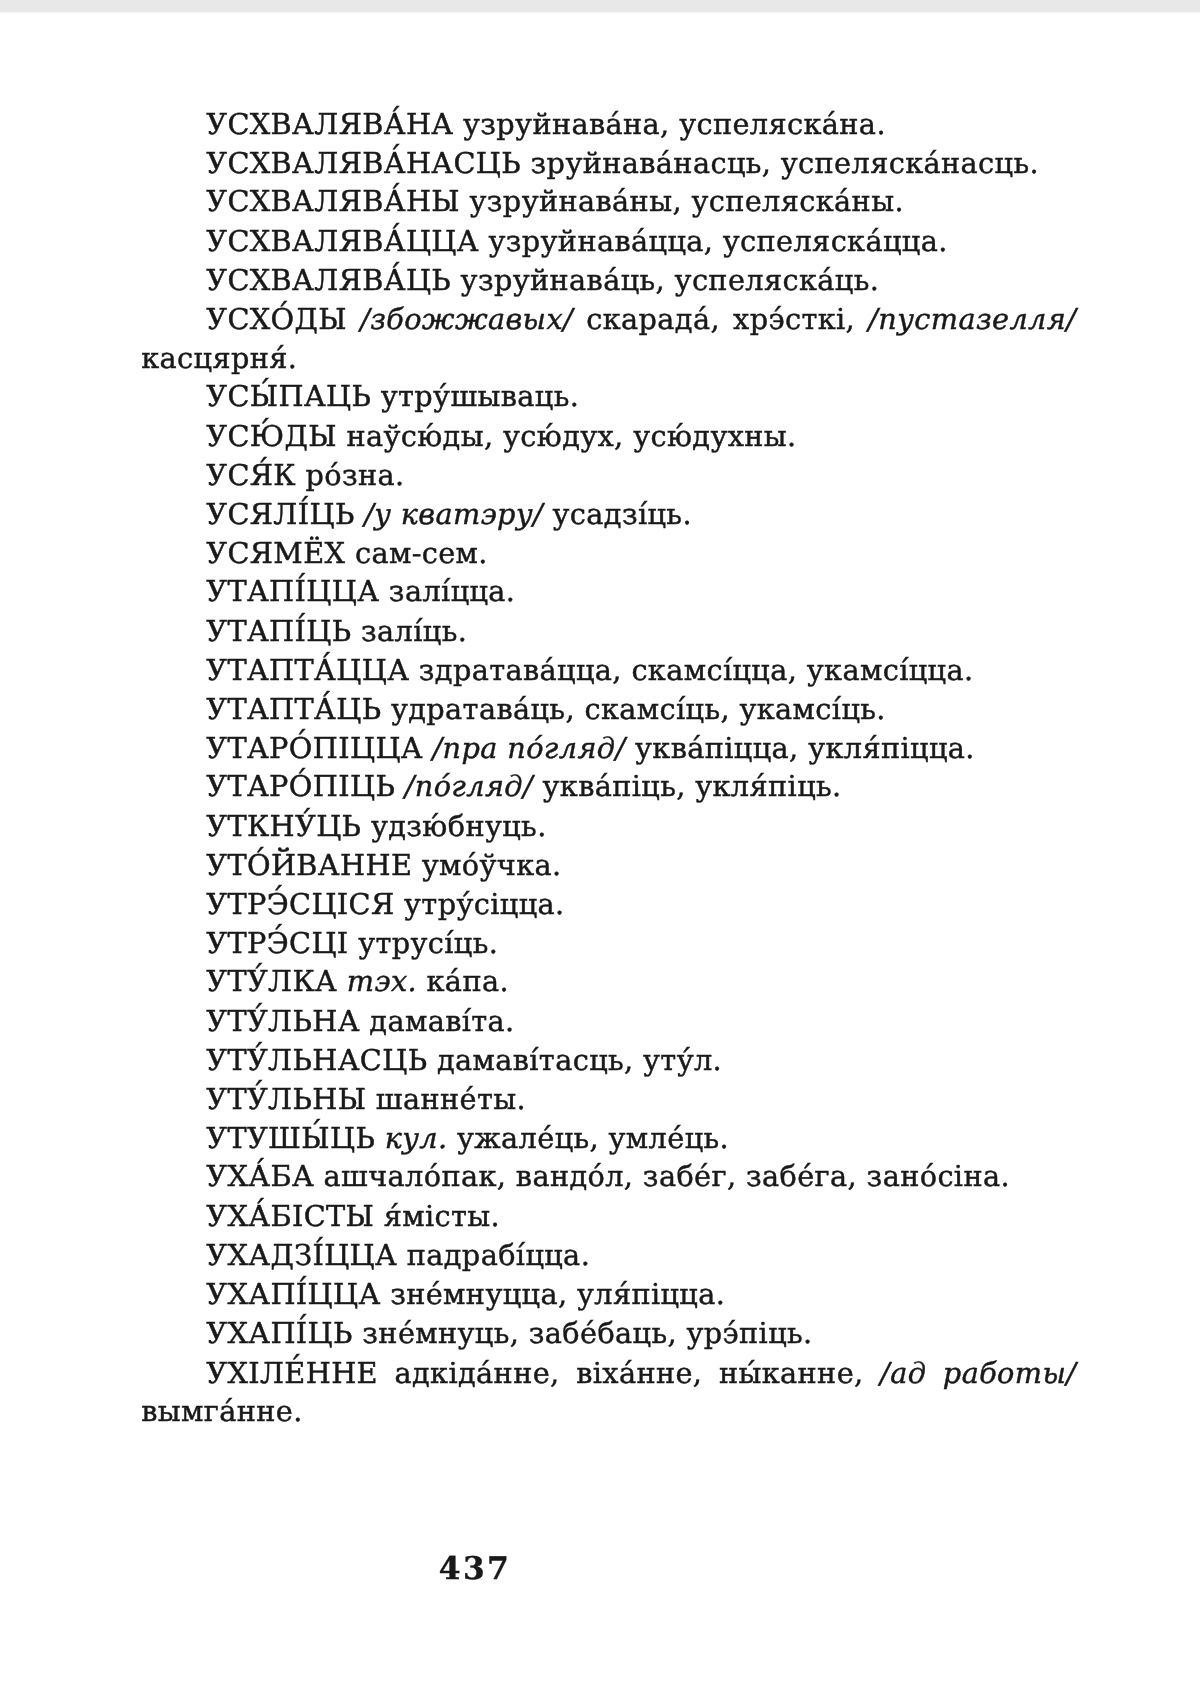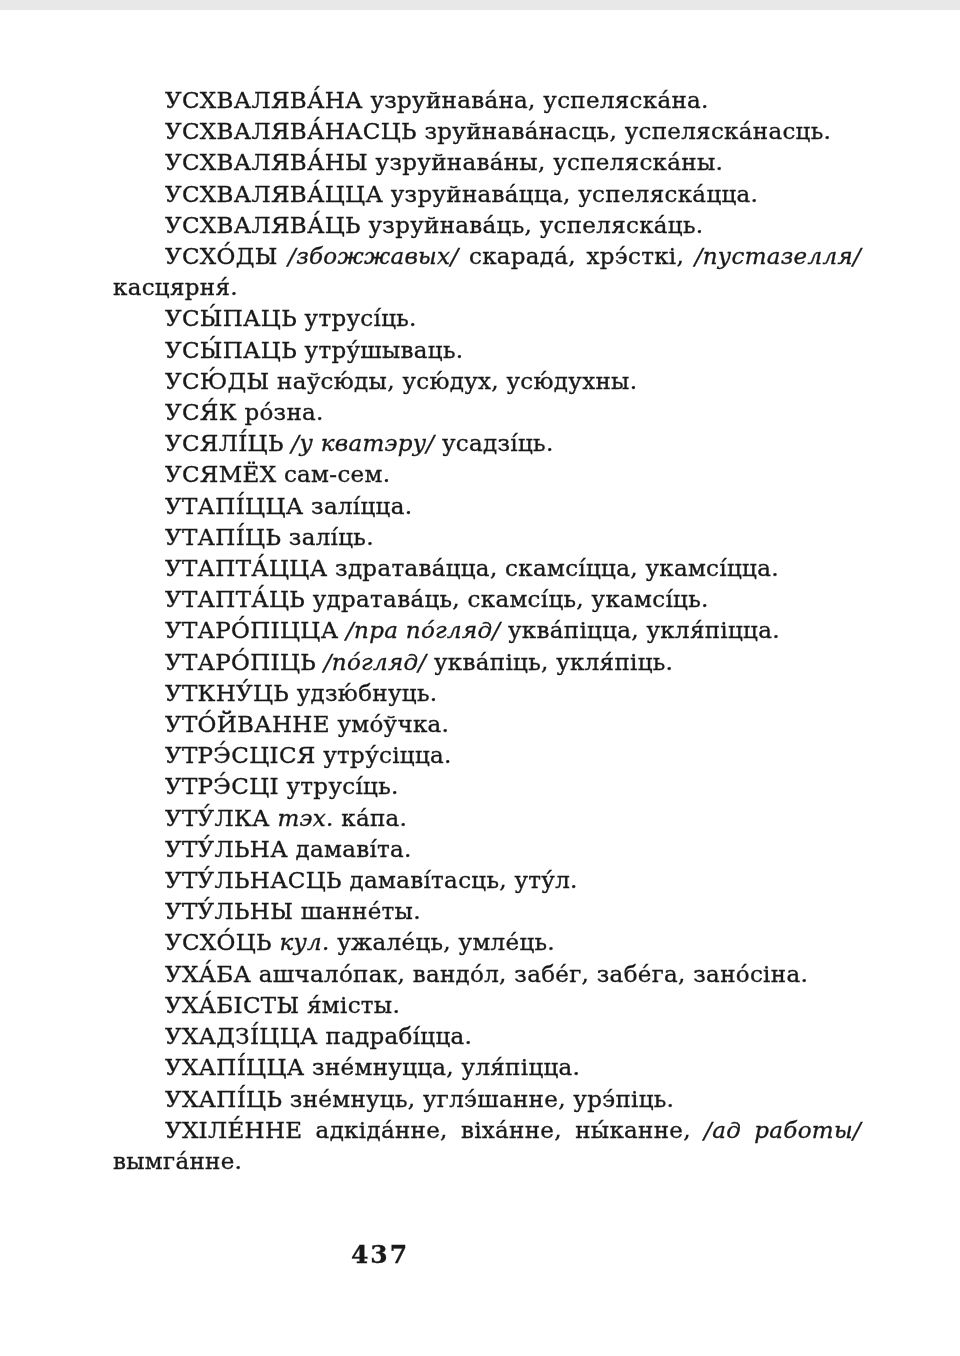--- a/index.html
+++ b/index.html
@@ -60,42 +60,41 @@
 <body>
 
 <div class="page" style="background: rgb(255, 255, 255); color: rgb(25, 25, 25);">
   <div class="text-block" id="entries">
       <p class="entry"><span class="seg-head">УСХВАЛЯВА́НА</span><span class="seg-text"> узруйнава́на, успеляска́на.</span></p>
       <p class="entry"><span class="seg-head">УСХВАЛЯВА́НАСЦЬ</span><span class="seg-text"> зруйнава́насць, успеляска́насць.</span></p>
       <p class="entry"><span class="seg-head">УСХВАЛЯВА́НЫ</span><span class="seg-text"> узруйнава́ны, успеляска́ны.</span></p>
       <p class="entry"><span class="seg-head">УСХВАЛЯВА́ЦЦА</span><span class="seg-text"> узруйнава́цца, успеляска́цца.</span></p>
       <p class="entry"><span class="seg-head">УСХВАЛЯВА́ЦЬ</span><span class="seg-text"> узруйнава́ць, успеляска́ць.</span></p>
       <p class="entry"><span class="seg-head">УСХО́ДЫ</span><span class="seg-text"> </span><span class="seg-ital">/збожжавых/</span><span class="seg-text"> скарада́, хрэ́сткі, </span><span class="seg-ital">/пустазелля/</span><span class="seg-text"> касцярня́.</span></p>
-      <p class="entry"><span class="seg-head">УСЫ́ПАЦЬ</span><span class="seg-text"> утрусі́ць.</span></p>
       <p class="entry"><span class="seg-head">УСЫ́ПАЦЬ</span><span class="seg-text"> утру́шываць.</span></p>
       <p class="entry"><span class="seg-head">УСЮ́ДЫ</span><span class="seg-text"> наўсю́ды, усю́дух, усю́духны.</span></p>
       <p class="entry"><span class="seg-head">УСЯ́К</span><span class="seg-text"> ро́зна.</span></p>
       <p class="entry"><span class="seg-head">УСЯЛІ́ЦЬ</span><span class="seg-text"> </span><span class="seg-ital">/у кватэру/</span><span class="seg-text"> усадзі́ць.</span></p>
       <p class="entry"><span class="seg-head">УСЯМЁХ</span><span class="seg-text"> сам-сем.</span></p>
       <p class="entry"><span class="seg-head">УТАПІ́ЦЦА</span><span class="seg-text"> залі́цца.</span></p>
       <p class="entry"><span class="seg-head">УТАПІ́ЦЬ</span><span class="seg-text"> залі́ць.</span></p>
       <p class="entry"><span class="seg-head">УТАПТА́ЦЦА</span><span class="seg-text"> здратава́цца, скамсі́цца, укамсі́цца.</span></p>
       <p class="entry"><span class="seg-head">УТАПТА́ЦЬ</span><span class="seg-text"> удратава́ць, скамсі́ць, укамсі́ць.</span></p>
       <p class="entry"><span class="seg-head">УТАРО́ПІЦЦА</span><span class="seg-text"> </span><span class="seg-ital">/пра по́гляд/</span><span class="seg-text"> уква́піцца, укля́піцца.</span></p>
       <p class="entry"><span class="seg-head">УТАРО́ПІЦЬ</span><span class="seg-text"> </span><span class="seg-ital">/по́гляд/</span><span class="seg-text"> уква́піць, укля́піць.</span></p>
       <p class="entry"><span class="seg-head">УТКНУ́ЦЬ</span><span class="seg-text"> удзю́бнуць.</span></p>
       <p class="entry"><span class="seg-head">УТО́ЙВАННЕ</span><span class="seg-text"> умо́ўчка.</span></p>
       <p class="entry"><span class="seg-head">УТРЭ́СЦІСЯ</span><span class="seg-text"> утру́сіцца.</span></p>
       <p class="entry"><span class="seg-head">УТРЭ́СЦІ</span><span class="seg-text"> утрусі́ць.</span></p>
       <p class="entry"><span class="seg-head">УТУ́ЛКА</span><span class="seg-text"> </span><span class="seg-ital">тэх.</span><span class="seg-text"> ка́па.</span></p>
       <p class="entry"><span class="seg-head">УТУ́ЛЬНА</span><span class="seg-text"> дамаві́та.</span></p>
       <p class="entry"><span class="seg-head">УТУ́ЛЬНАСЦЬ</span><span class="seg-text"> дамаві́тасць, уту́л.</span></p>
       <p class="entry"><span class="seg-head">УТУ́ЛЬНЫ</span><span class="seg-text"> шанне́ты.</span></p>
-      <p class="entry"><span class="seg-head">УСХО́ЦЬ</span><span class="seg-text"> </span><span class="seg-ital">кул.</span><span class="seg-text"> ужале́ць, умле́ць.</span></p>
+      <p class="entry"><span class="seg-head">УТУШЫ́ЦЬ</span><span class="seg-text"> </span><span class="seg-ital">кул.</span><span class="seg-text"> ужале́ць, умле́ць.</span></p>
       <p class="entry"><span class="seg-head">УХА́БА</span><span class="seg-text"> ашчало́пак, вандо́л, забе́г, забе́га, зано́сіна.</span></p>
       <p class="entry"><span class="seg-head">УХА́БІСТЫ</span><span class="seg-text"> я́місты.</span></p>
       <p class="entry"><span class="seg-head">УХАДЗІ́ЦЦА</span><span class="seg-text"> падрабі́цца.</span></p>
       <p class="entry"><span class="seg-head">УХАПІ́ЦЦА</span><span class="seg-text"> зне́мнуцца, уля́піцца.</span></p>
-      <p class="entry"><span class="seg-head">УХАПІ́ЦЬ</span><span class="seg-text"> зне́мнуць, углэ́шанне, урэ́піць.</span></p>
+      <p class="entry"><span class="seg-head">УХАПІ́ЦЬ</span><span class="seg-text"> зне́мнуць, забе́баць, урэ́піць.</span></p>
       <p class="entry"><span class="seg-head">УХІЛЕ́ННЕ</span><span class="seg-text"> адкіда́нне, віха́нне, ны́канне, </span><span class="seg-ital">/ад работы/</span><span class="seg-text"> вымга́нне.</span></p>
     </div>
   <div class="page-number">437</div>
 </div>
 
 </body></html>

